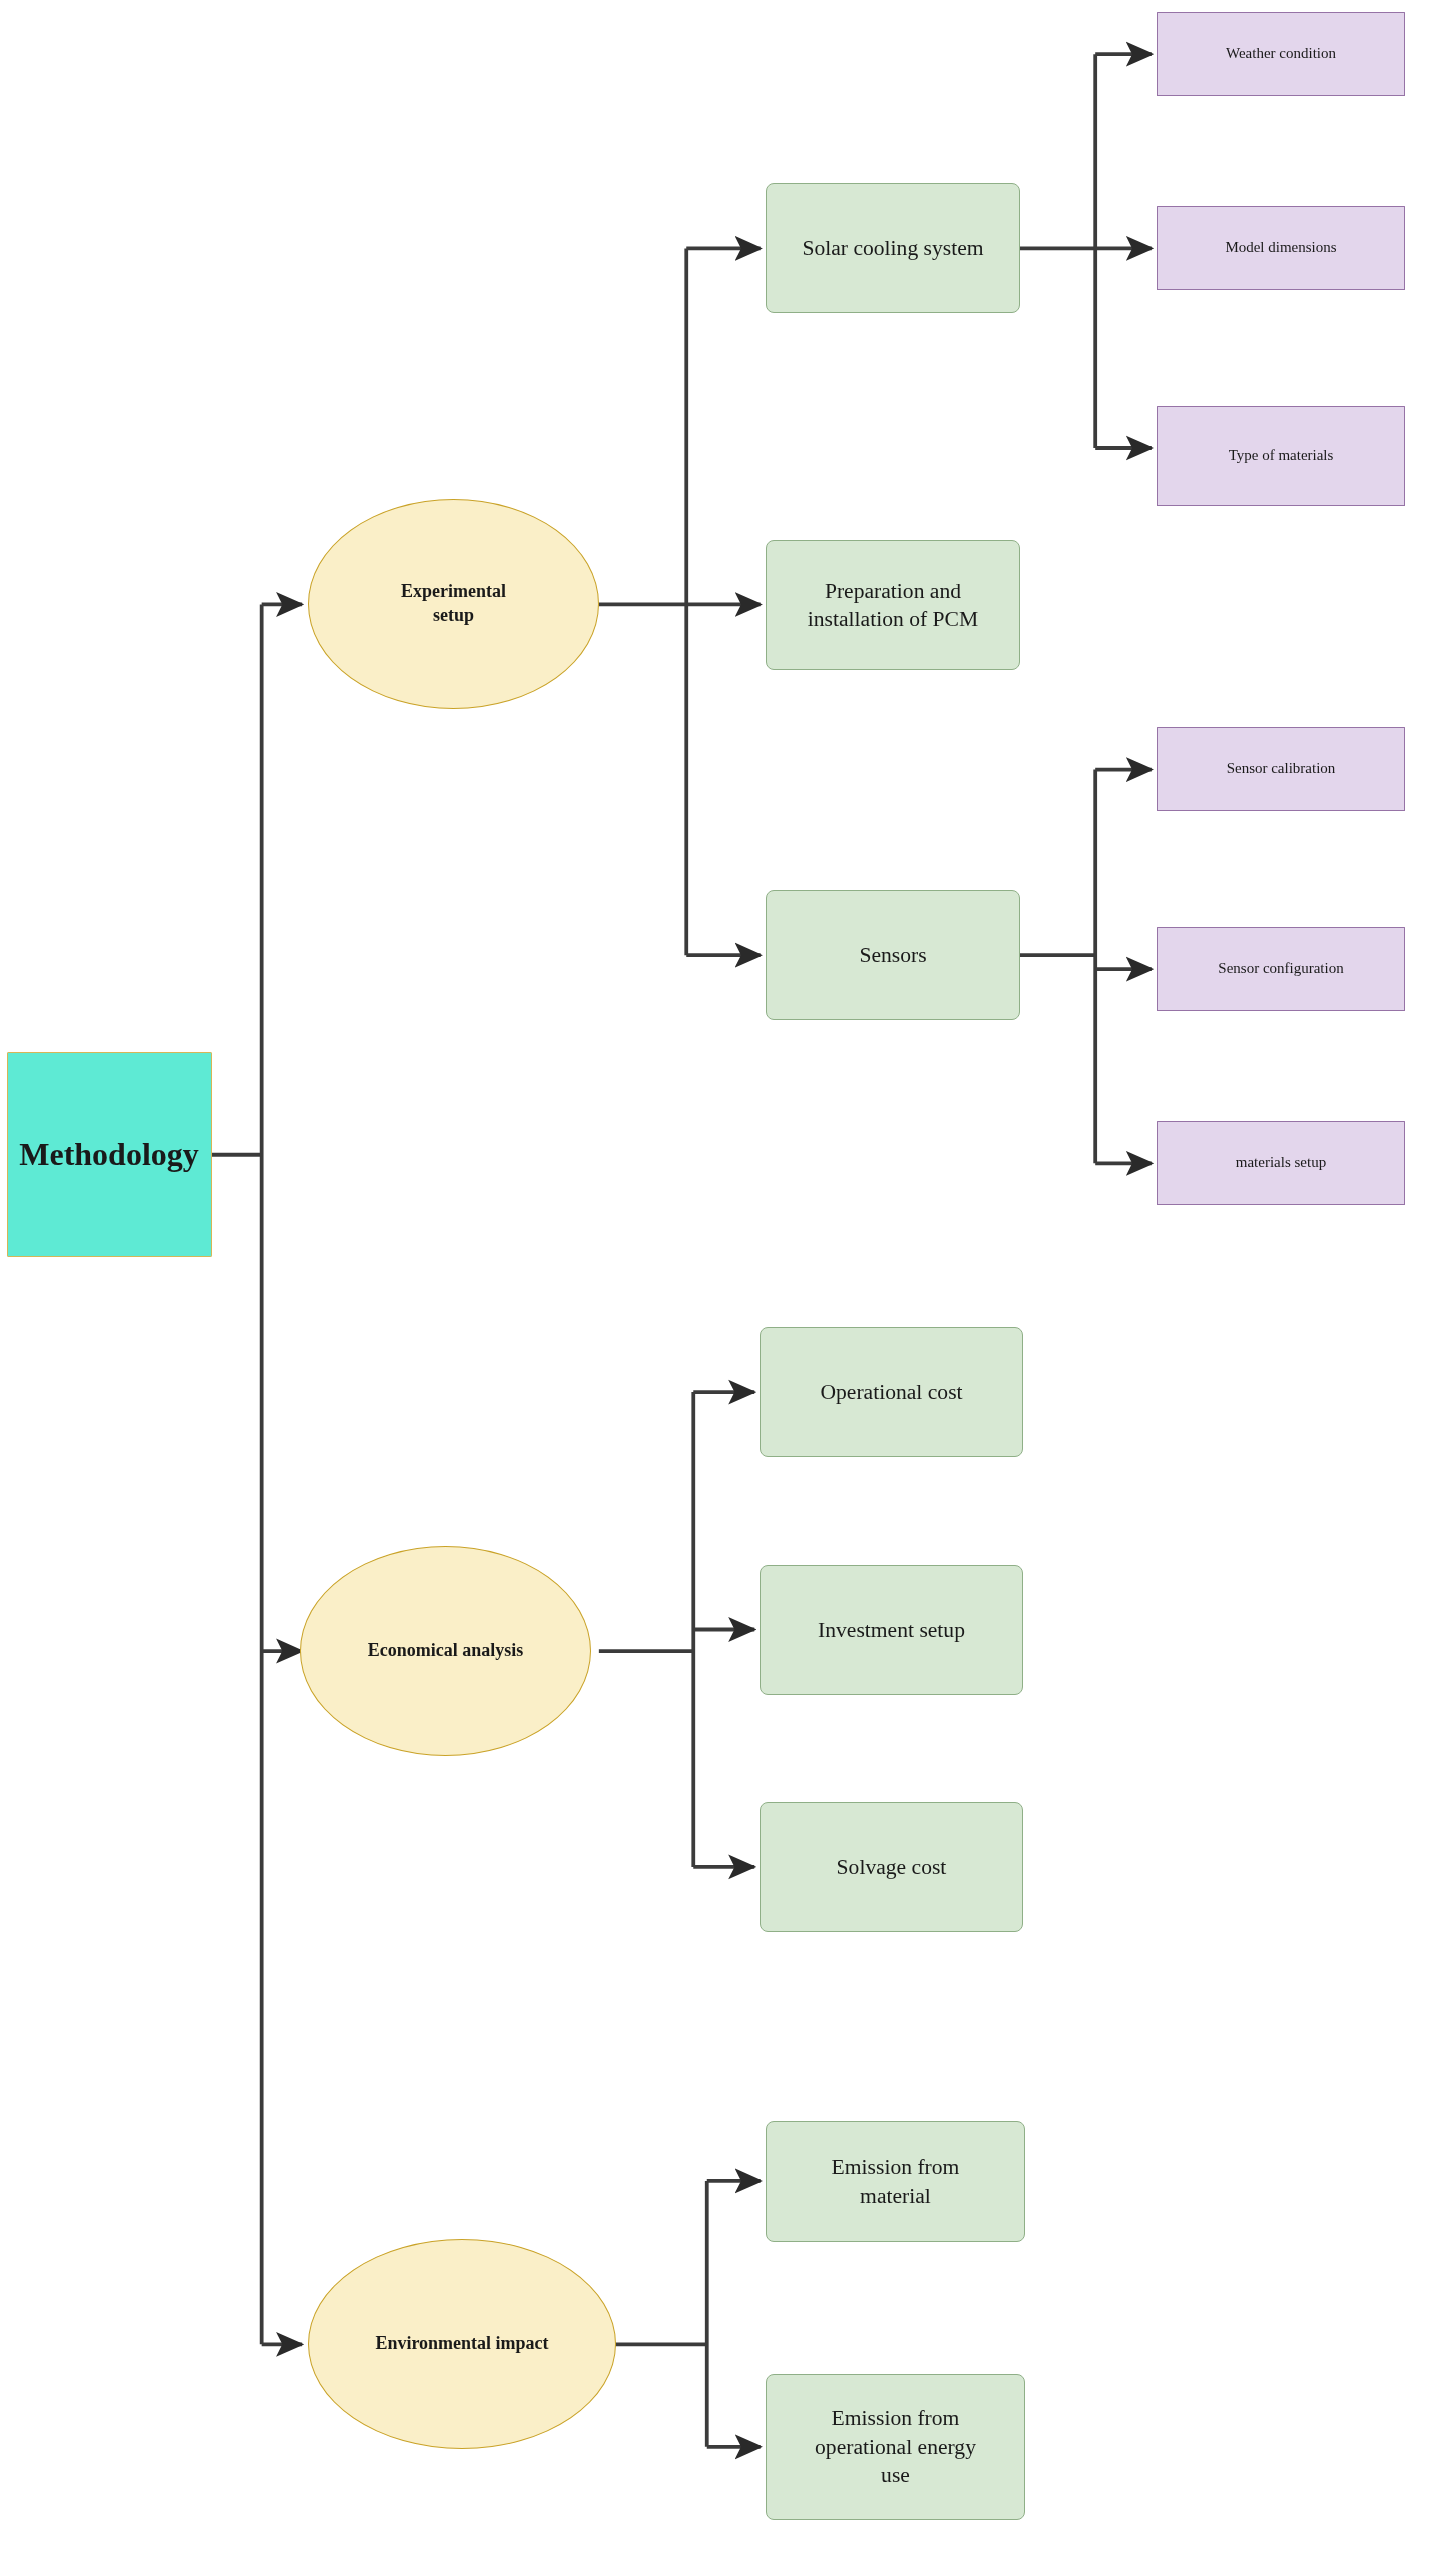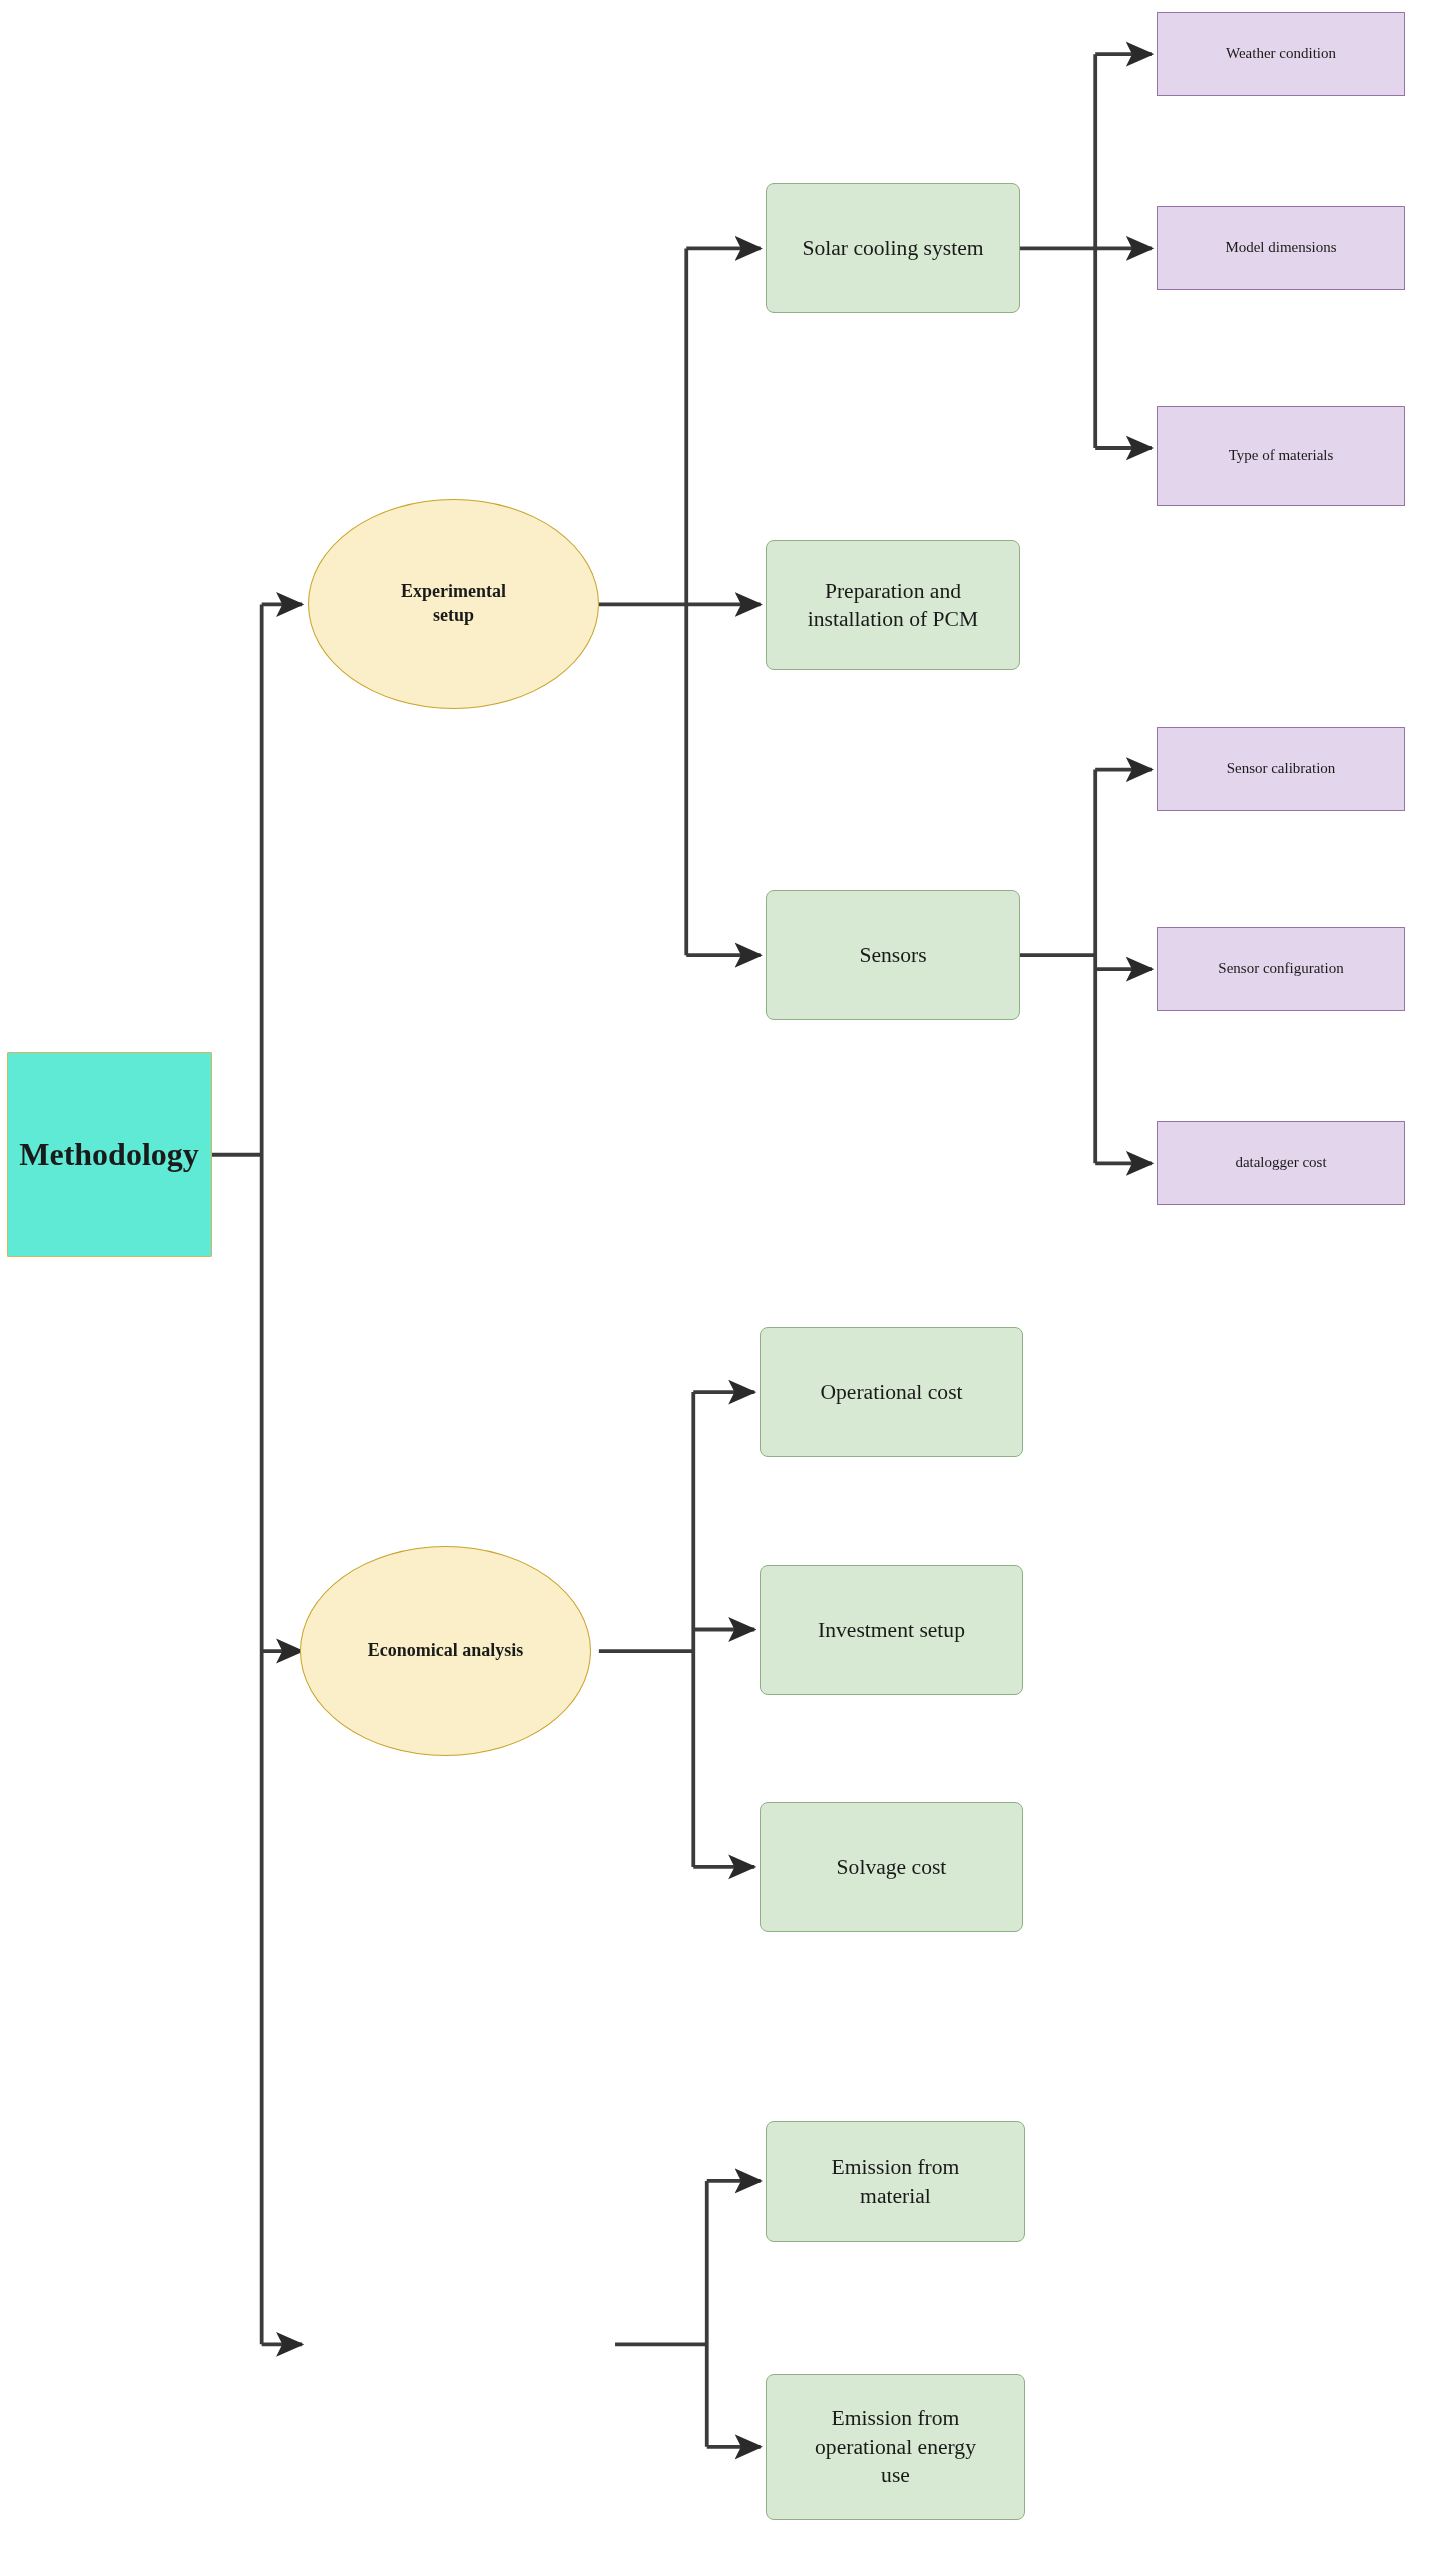--- a/index.html
+++ b/index.html
@@ -132,20 +132,23 @@
 
   <div class="node node-ellipse" style="left:308px; top:499px; width:291px; height:210px;">
     <span class="node-label">Experimental
 setup</span>
   </div>
 
   <div class="node node-ellipse" style="left:300px; top:1546px; width:291px; height:210px;">
     <span class="node-label">Economical  analysis</span>
   </div>
 
+  <div class="node node-ellipse" style="left:308px; top:2239px; width:308px; height:210px;">
+    <span class="node-label">Environmental impact</span>
+  </div>
 
   <div class="node node-green" style="left:766px; top:183px; width:254px; height:130px;">
     <span class="node-label">Solar cooling system</span>
   </div>
 
   <div class="node node-green" style="left:766px; top:540px; width:254px; height:130px;">
     <span class="node-label">Preparation and
 installation of PCM</span>
   </div>
 
@@ -167,21 +170,21 @@
 
   <div class="node node-purple" style="left:1157px; top:727px; width:248px; height:84px;">
     <span class="node-label">Sensor calibration</span>
   </div>
 
   <div class="node node-purple" style="left:1157px; top:927px; width:248px; height:84px;">
     <span class="node-label">Sensor configuration</span>
   </div>
 
   <div class="node node-purple" style="left:1157px; top:1121px; width:248px; height:84px;">
-    <span class="node-label">datalogger cost</span>
+    <span class="node-label">materials setup</span>
   </div>
 
   <div class="node node-green" style="left:760px; top:1327px; width:263px; height:130px;text-align:center;">
     <span class="node-label">Operational cost</span>
   </div>
 
   <div class="node node-green" style="left:760px; top:1565px; width:263px; height:130px;">
     <span class="node-label">Investment setup</span>
   </div>
 

